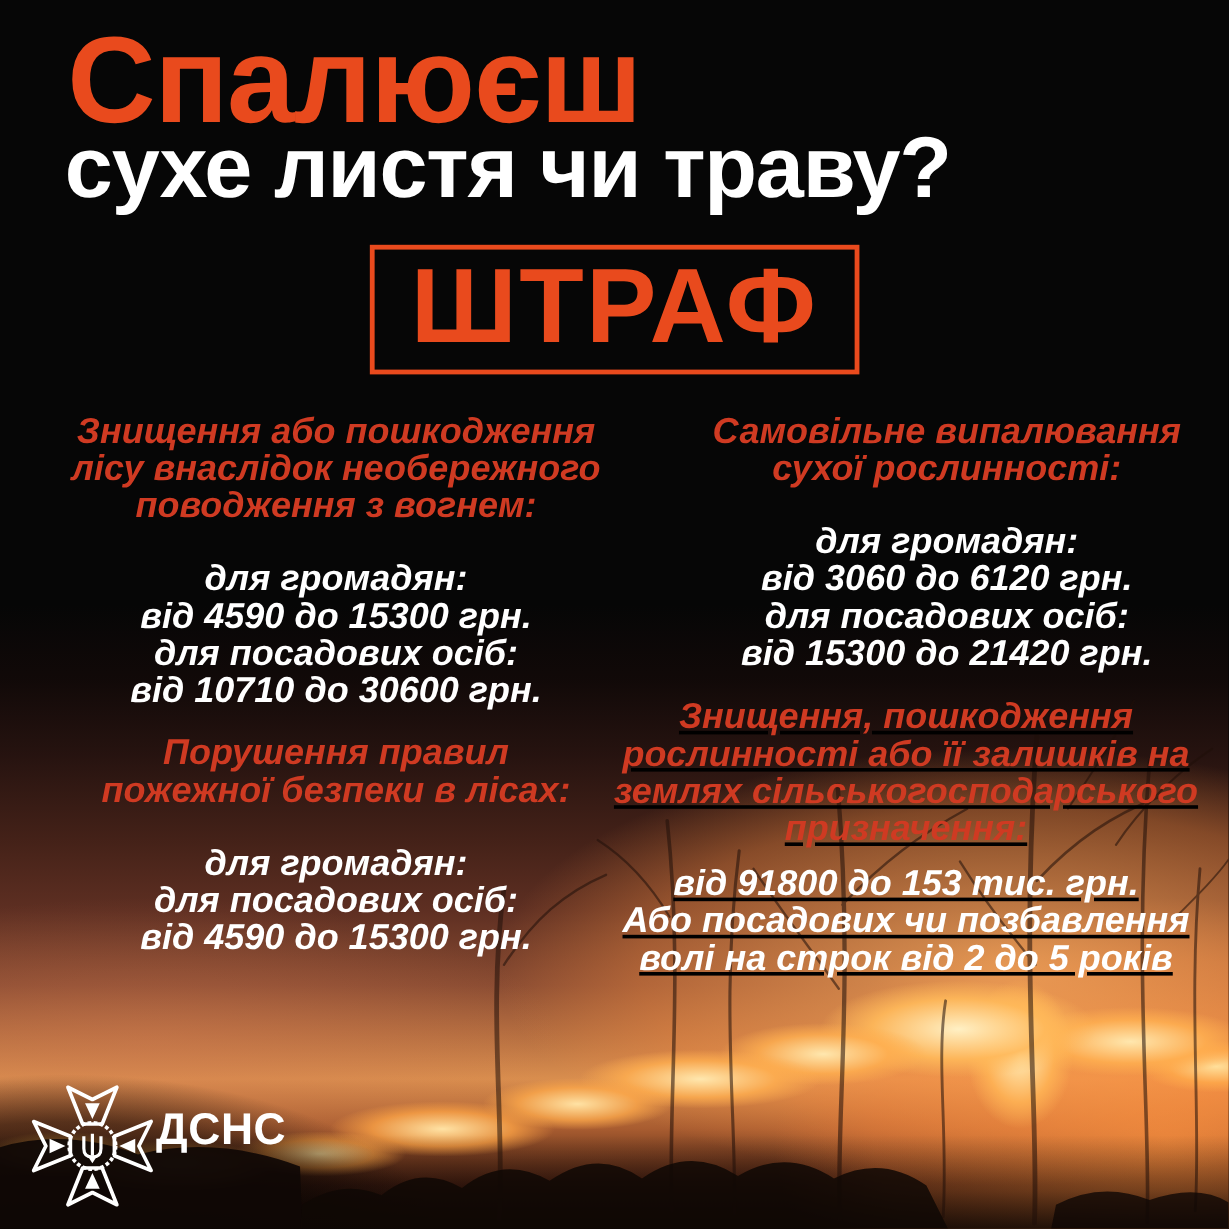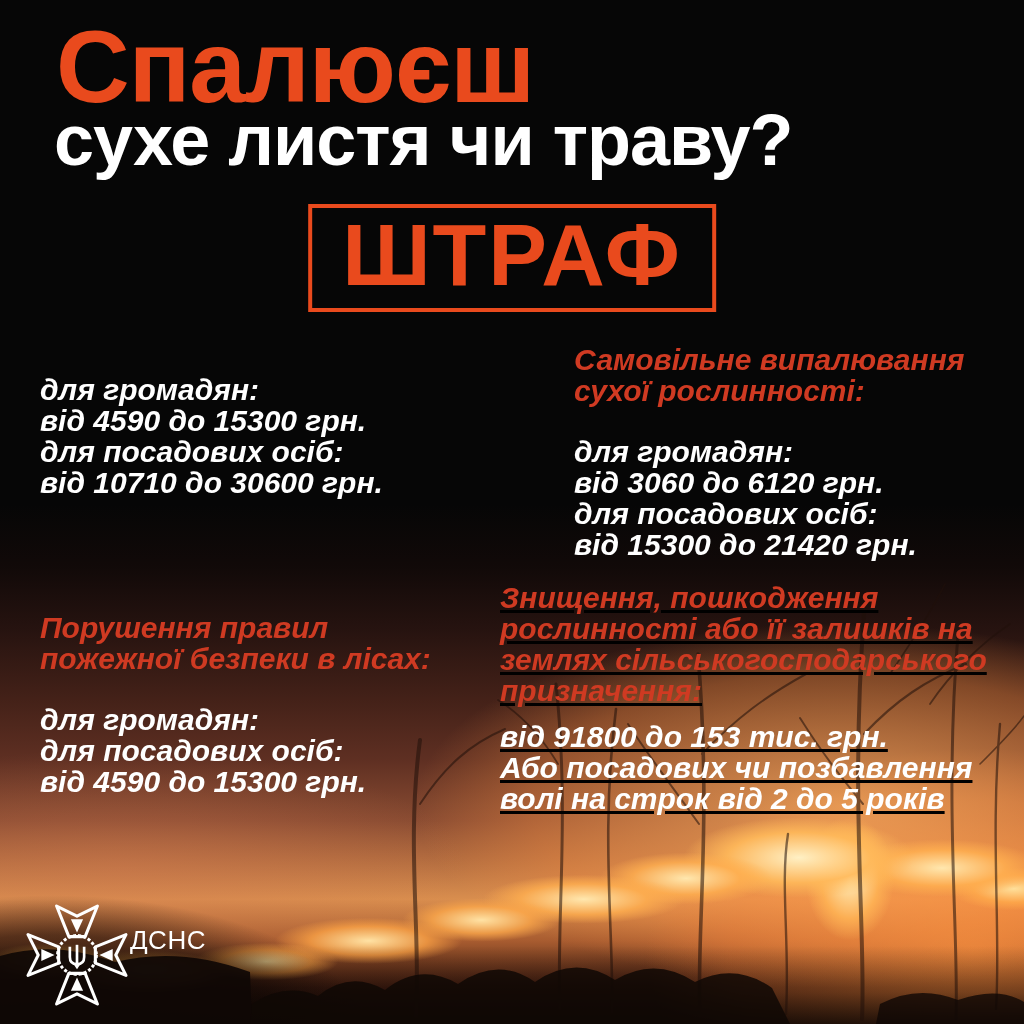--- a/index.html
+++ b/index.html
@@ -41,21 +41,21 @@
         #5e2f22 49%,
         #8a4c32 61%,
         #b06a3e 68%,
         #d98e4e 76%,
         #a85c30 84%,
         #401c10 93%,
         #190b06 100%);
   }
   .fire-art{position:absolute;left:0;bottom:0;width:1024px;height:520px;z-index:2;}
   
-  .content{position:absolute;inset:0;z-index:3;}
+  .content{position:absolute;inset:0;z-index:3;text-align:center;}
   .title1{
     position:absolute;left:56px;top:16px;
     font-weight:700;font-size:102px;line-height:1;
     color:var(--accent-red,#e94a1d);letter-spacing:-1px;
   }
   .title2{
     position:absolute;left:54px;top:104px;
     font-weight:700;font-size:72px;line-height:1;
     color:var(--text-white,#ffffff);letter-spacing:-1px;
   }
@@ -72,21 +72,21 @@
   #blockA{left:40px;top:344px;width:480px;}
   #blockB{left:40px;top:612px;width:480px;}
   #blockC{left:574px;top:344px;width:430px;}
   #blockD{left:500px;top:582px;width:510px;text-decoration:underline;}
   #blockD .b{margin-top:15px;}
   
   .emblem{position:absolute;left:26px;top:904px;width:102px;height:102px;}
   .org{
     position:absolute;left:130px;top:927px;
     color:var(--text-white,#ffffff);
-    font-size:26px;line-height:27px;letter-spacing:.5px;font-weight:400;
+    font-size:37px;line-height:27px;letter-spacing:.5px;font-weight:700;
   }
 </style>
 </head>
 <body>
 
 <div class="poster">
 
   <div class="fire-bg"></div>
 
   <svg class="fire-art" viewBox="0 0 1024 520" preserveAspectRatio="none" aria-hidden="true">
@@ -117,20 +117,25 @@
   </svg>
 
   <div class="content">
 
     <div class="title1">Спалюєш</div>
     <div class="title2">сухе листя чи траву?</div>
 
     <div class="badge">ШТРАФ</div>
 
     <section class="block" id="blockA">
+      <div class="h">
+        <div>Знищення або пошкодження</div>
+        <div>лісу внаслідок необережного</div>
+        <div>поводження з вогнем:</div>
+      </div>
       <div class="b">
         <div>для громадян:</div>
         <div>від 4590 до 15300 грн.</div>
         <div>для посадових осіб:</div>
         <div>від 10710 до 30600 грн.</div>
       </div>
     </section>
 
     <section class="block" id="blockB">
       <div class="h">

